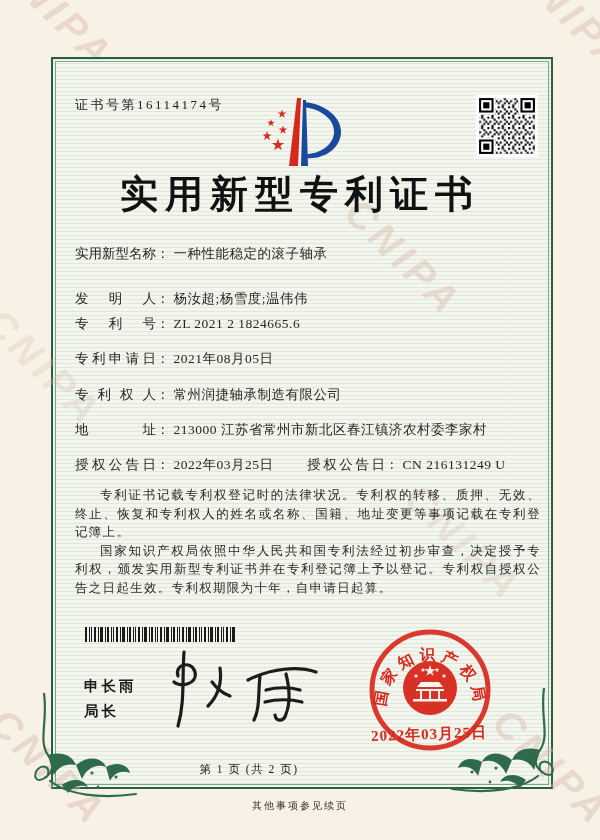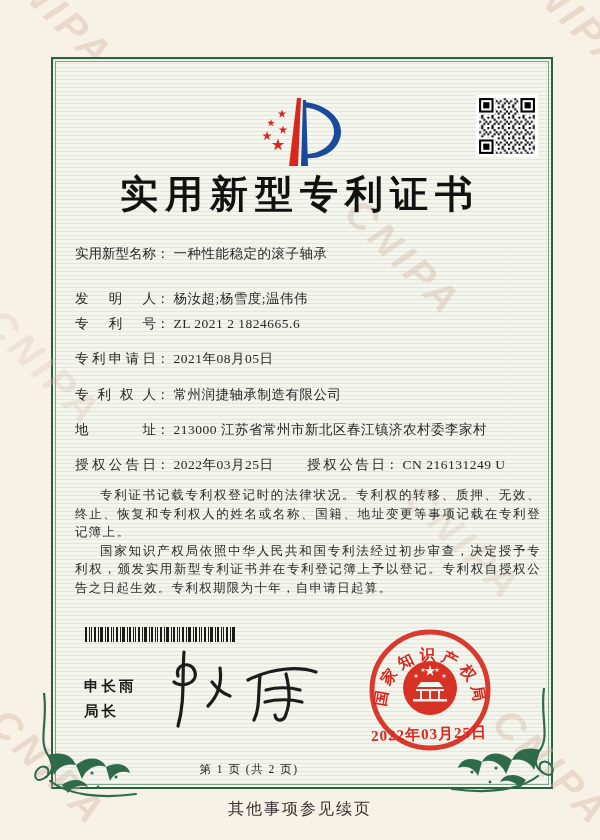--- a/index.html
+++ b/index.html
@@ -33,21 +33,21 @@
   .barcode{left:85px;top:627px;width:152px;height:15px;}
   .director{font-family:"Liberation Sans","DejaVu Sans",sans-serif;font-weight:700;
             font-size:14.5px;letter-spacing:3px;color:#1c1c1c;}
   .d-title{left:84px;top:674px;margin-top:28px;}
   .d-name{left:84px;top:677px;}
   .signature{left:148px;top:642px;width:180px;height:90px;}
   .seal{left:367px;top:627px;width:126px;height:126px;}
   .seal-date{left:371px;top:725px;font-size:15px;font-weight:600;letter-spacing:1px;
              color:#d7281d;transform:rotate(-2deg);white-space:nowrap;}
   .page-info{left:51px;top:762px;width:396px;text-align:center;font-size:11.5px;letter-spacing:1.5px;}
-  .cont-note{left:0;right:0;top:799px;text-align:center;font-size:16px;letter-spacing:2px;color:#333;}
+  .cont-note{left:0;right:0;top:799px;text-align:center;font-size:10px;letter-spacing:2px;color:#333;}
   .fl-bl{left:28px;top:693px;width:120px;height:118px;}
   .fl-br{left:436px;top:688px;width:124px;height:118px;}
 </style>
 </head>
 <body>
 
 <div id="page">
 
   <svg width="0" height="0" style="position:absolute" aria-hidden="true">
     <defs>
@@ -71,20 +71,21 @@
   <span class="wm" style="left:498px;top:-8px">CNIPA</span>
 
   <div class="frame"></div>
 
   <span class="wm" style="left:330px;top:235px">CNIPA</span>
   <span class="wm light" style="left:-30px;top:345px">CNIPA</span>
   <span class="wm light" style="left:390px;top:520px">CNIPA</span>
   <span class="wm" style="left:-25px;top:745px">CNIPA</span>
   <span class="wm" style="left:478px;top:745px">CNIPA</span>
 
+  <div class="abs cert-no">证书号第16114174号</div>
 
   <svg class="abs logo" viewBox="0 0 92 84" aria-hidden="true">
     <g fill="#d7281d">
       <use href="#starp" transform="translate(26,24) scale(4.5)"></use>
       <use href="#starp" transform="translate(15,33) scale(4)"></use>
       <use href="#starp" transform="translate(27,40) scale(4.5)"></use>
       <use href="#starp" transform="translate(11,46) scale(5)"></use>
       <use href="#starp" transform="translate(22,55) scale(6.5)"></use>
       <path d="M41,8 L45,8 L42,76 L33,76 Z"></path>
     </g>

